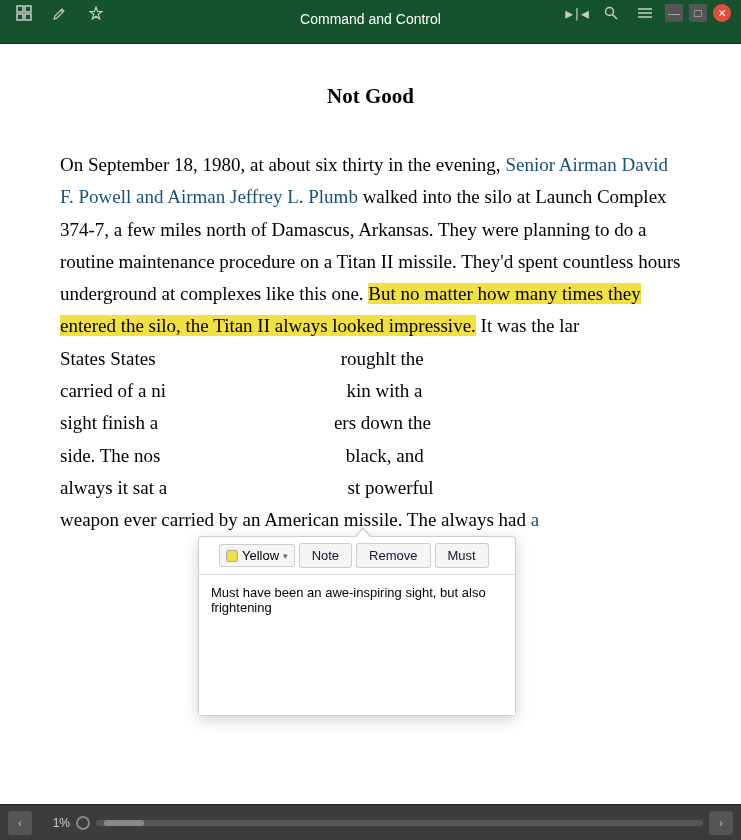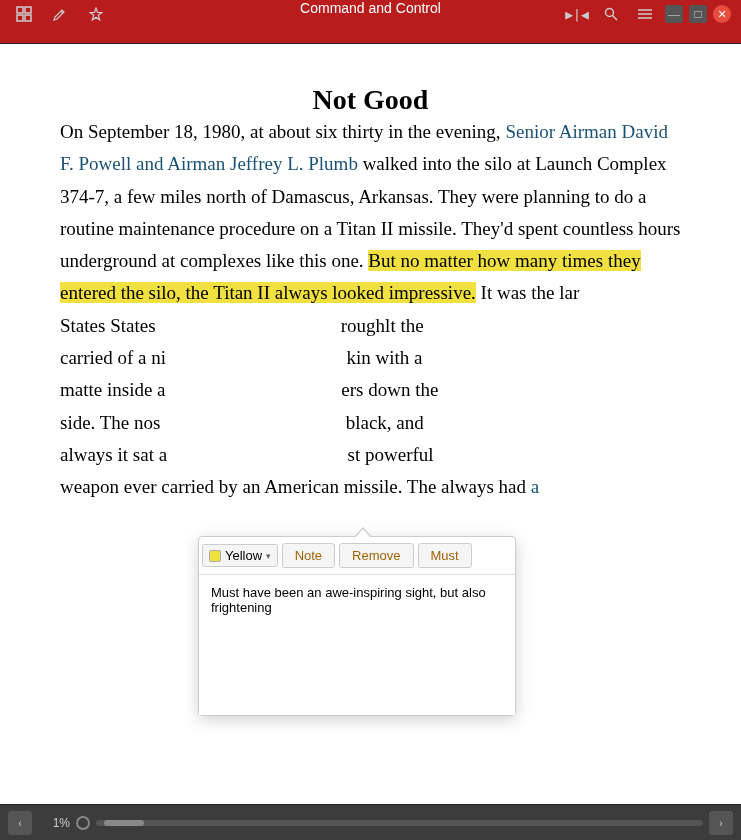--- a/index.html
+++ b/index.html
@@ -8,24 +8,24 @@
       height: 840px;
       background: #2b2b2b;
       font-family: 'Georgia', serif;
       overflow: hidden;
       position: relative;
     }
 
     
     .titlebar {
       display: flex;
-      align-items: flex-start;
-      background: #b91c1c;
+      align-items: flex-end;
+      background: #14532d;
       height: 44px;
-      padding: 0 10px;
+      padding: 16px 10px;
       border-bottom: 1px solid #222;
       position: relative;
     }
     .titlebar-icons-left {
       display: flex;
       gap: 8px;
       align-items: center;
     }
     .titlebar-icon {
       width: 28px;
@@ -76,23 +76,24 @@
       background: #fff;
       margin: 0 auto;
       width: 100%;
       height: calc(840px - 44px - 36px);
       overflow: hidden;
       position: relative;
       padding: 40px 60px;
     }
 
     .page-title {
-      font-size: 28px;
+      font-size: 21px;
       font-weight: bold;
       text-align: center;
+      margin-bottom: 40px;
       color: #000;
       font-family: 'Georgia', serif;
     }
 
     .body-text {
       font-size: 19px;
       line-height: 1.7;
       color: #000;
       font-family: 'Georgia', serif;
     }
@@ -136,21 +137,21 @@
       left: -8px;
       width: 0;
       height: 0;
       border-left: 8px solid transparent;
       border-right: 8px solid transparent;
       border-bottom: 9px solid #fff;
     }
     .annotation-toolbar {
       display: flex;
       align-items: center;
-      padding: 6px 3px;
+      padding: 6px 20px;
       border-bottom: 1px solid #ddd;
       gap: 4px;
     }
     .color-selector {
       display: flex;
       align-items: center;
       background: #f5f5f5;
       border: 1px solid #ccc;
       border-radius: 3px;
       padding: 3px 6px;
@@ -171,21 +172,21 @@
       color: #666;
     }
     .ann-btn {
       background: #f5f5f5;
       border: 1px solid #ccc;
       border-radius: 3px;
       padding: 4px 12px;
       font-size: 13px;
       font-family: sans-serif;
       cursor: pointer;
-      color: #a16207;
+      color: #0f172a;
     }
     .annotation-textarea {
       width: 100%;
       min-height: 140px;
       border: none;
       outline: none;
       padding: 10px 12px;
       font-size: 13px;
       font-family: sans-serif;
       resize: none;
@@ -288,21 +289,21 @@
   </div>
 </div>
 
 <div class="content-area">
   <div class="page-title">Not Good</div>
 
   <div class="body-text">
     <span>On September 18, 1980, at about six thirty in the evening, </span><a class="link-text">Senior Airman David F. Powell and Airman Jeffrey L. Plumb</a><span> walked into the silo at Launch Complex 374-7, a few miles north of Damascus, Arkansas. They were planning to do a routine maintenance procedure on a Titan II missile. They'd spent countless hours underground at complexes like this one. </span><span class="highlighted">But no matter how many times they entered the silo, the Titan II always looked impressive.</span><span> It was the lar</span><br>
     <span>States States</span><span style="color:#999;">&nbsp;&nbsp;&nbsp;&nbsp;&nbsp;&nbsp;&nbsp;&nbsp;&nbsp;&nbsp;&nbsp;&nbsp;&nbsp;&nbsp;&nbsp;&nbsp;&nbsp;&nbsp;&nbsp;&nbsp;&nbsp;&nbsp;&nbsp;&nbsp;&nbsp;&nbsp;&nbsp;&nbsp;&nbsp;&nbsp;&nbsp;&nbsp;&nbsp;&nbsp;&nbsp;&nbsp;&nbsp;&nbsp;&nbsp;</span>roughlt the<br>
     <span>carried of a ni</span><span style="color:#999;">&nbsp;&nbsp;&nbsp;&nbsp;&nbsp;&nbsp;&nbsp;&nbsp;&nbsp;&nbsp;&nbsp;&nbsp;&nbsp;&nbsp;&nbsp;&nbsp;&nbsp;&nbsp;&nbsp;&nbsp;&nbsp;&nbsp;&nbsp;&nbsp;&nbsp;&nbsp;&nbsp;&nbsp;&nbsp;&nbsp;&nbsp;&nbsp;&nbsp;&nbsp;&nbsp;&nbsp;&nbsp;&nbsp;</span>kin with a<br>
-    <span>matte inside a</span><span style="color:#999;">&nbsp;&nbsp;&nbsp;&nbsp;&nbsp;&nbsp;&nbsp;&nbsp;&nbsp;&nbsp;&nbsp;&nbsp;&nbsp;&nbsp;&nbsp;&nbsp;&nbsp;&nbsp;&nbsp;&nbsp;&nbsp;&nbsp;&nbsp;&nbsp;&nbsp;&nbsp;&nbsp;&nbsp;&nbsp;&nbsp;&nbsp;&nbsp;&nbsp;&nbsp;&nbsp;&nbsp;&nbsp;</span>ers down the<br>
+    <span>sight finish a</span><span style="color:#999;">&nbsp;&nbsp;&nbsp;&nbsp;&nbsp;&nbsp;&nbsp;&nbsp;&nbsp;&nbsp;&nbsp;&nbsp;&nbsp;&nbsp;&nbsp;&nbsp;&nbsp;&nbsp;&nbsp;&nbsp;&nbsp;&nbsp;&nbsp;&nbsp;&nbsp;&nbsp;&nbsp;&nbsp;&nbsp;&nbsp;&nbsp;&nbsp;&nbsp;&nbsp;&nbsp;&nbsp;&nbsp;</span>ers down the<br>
     <span>side. The nos</span><span style="color:#999;">&nbsp;&nbsp;&nbsp;&nbsp;&nbsp;&nbsp;&nbsp;&nbsp;&nbsp;&nbsp;&nbsp;&nbsp;&nbsp;&nbsp;&nbsp;&nbsp;&nbsp;&nbsp;&nbsp;&nbsp;&nbsp;&nbsp;&nbsp;&nbsp;&nbsp;&nbsp;&nbsp;&nbsp;&nbsp;&nbsp;&nbsp;&nbsp;&nbsp;&nbsp;&nbsp;&nbsp;&nbsp;&nbsp;&nbsp;</span>black, and<br>
     <span>always it sat a</span><span style="color:#999;">&nbsp;&nbsp;&nbsp;&nbsp;&nbsp;&nbsp;&nbsp;&nbsp;&nbsp;&nbsp;&nbsp;&nbsp;&nbsp;&nbsp;&nbsp;&nbsp;&nbsp;&nbsp;&nbsp;&nbsp;&nbsp;&nbsp;&nbsp;&nbsp;&nbsp;&nbsp;&nbsp;&nbsp;&nbsp;&nbsp;&nbsp;&nbsp;&nbsp;&nbsp;&nbsp;&nbsp;&nbsp;&nbsp;</span>st powerful<br>
     <span>weapon ever carried by an American missile. The always had </span><a class="link-text">a</a>
   </div>
 
   <div class="annotation-popup">
     <div class="annotation-arrow"></div>
     <div class="annotation-toolbar">
       <div class="color-selector">
         <div class="color-dot"></div>

